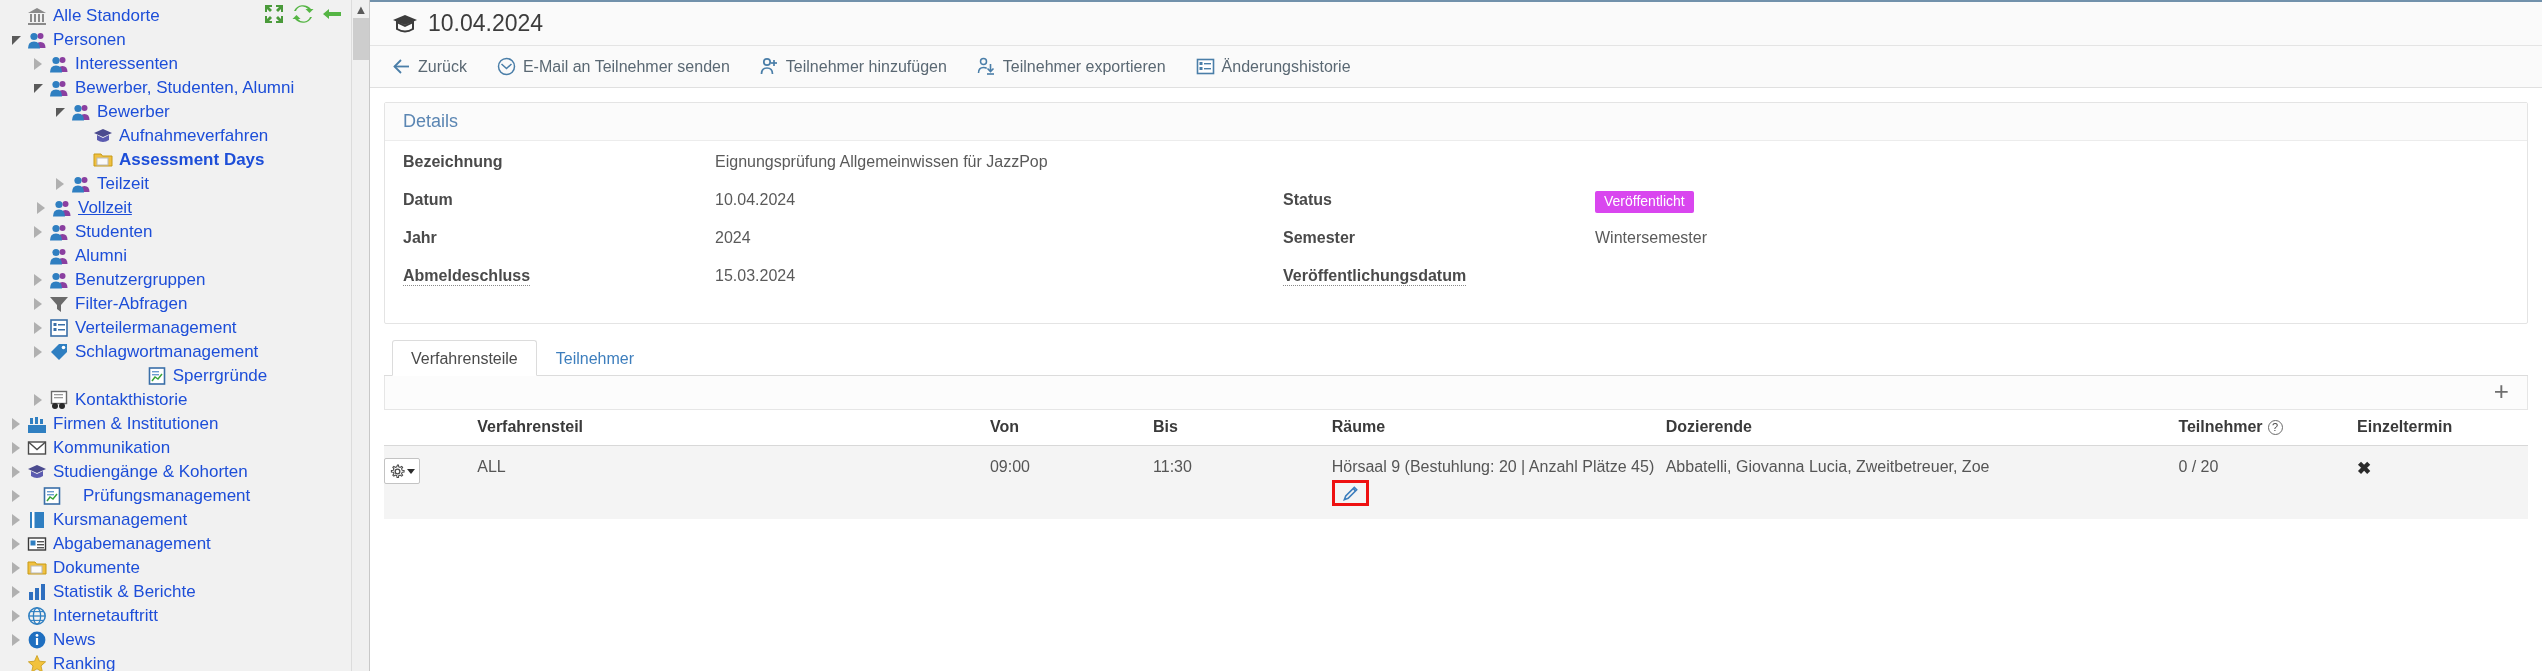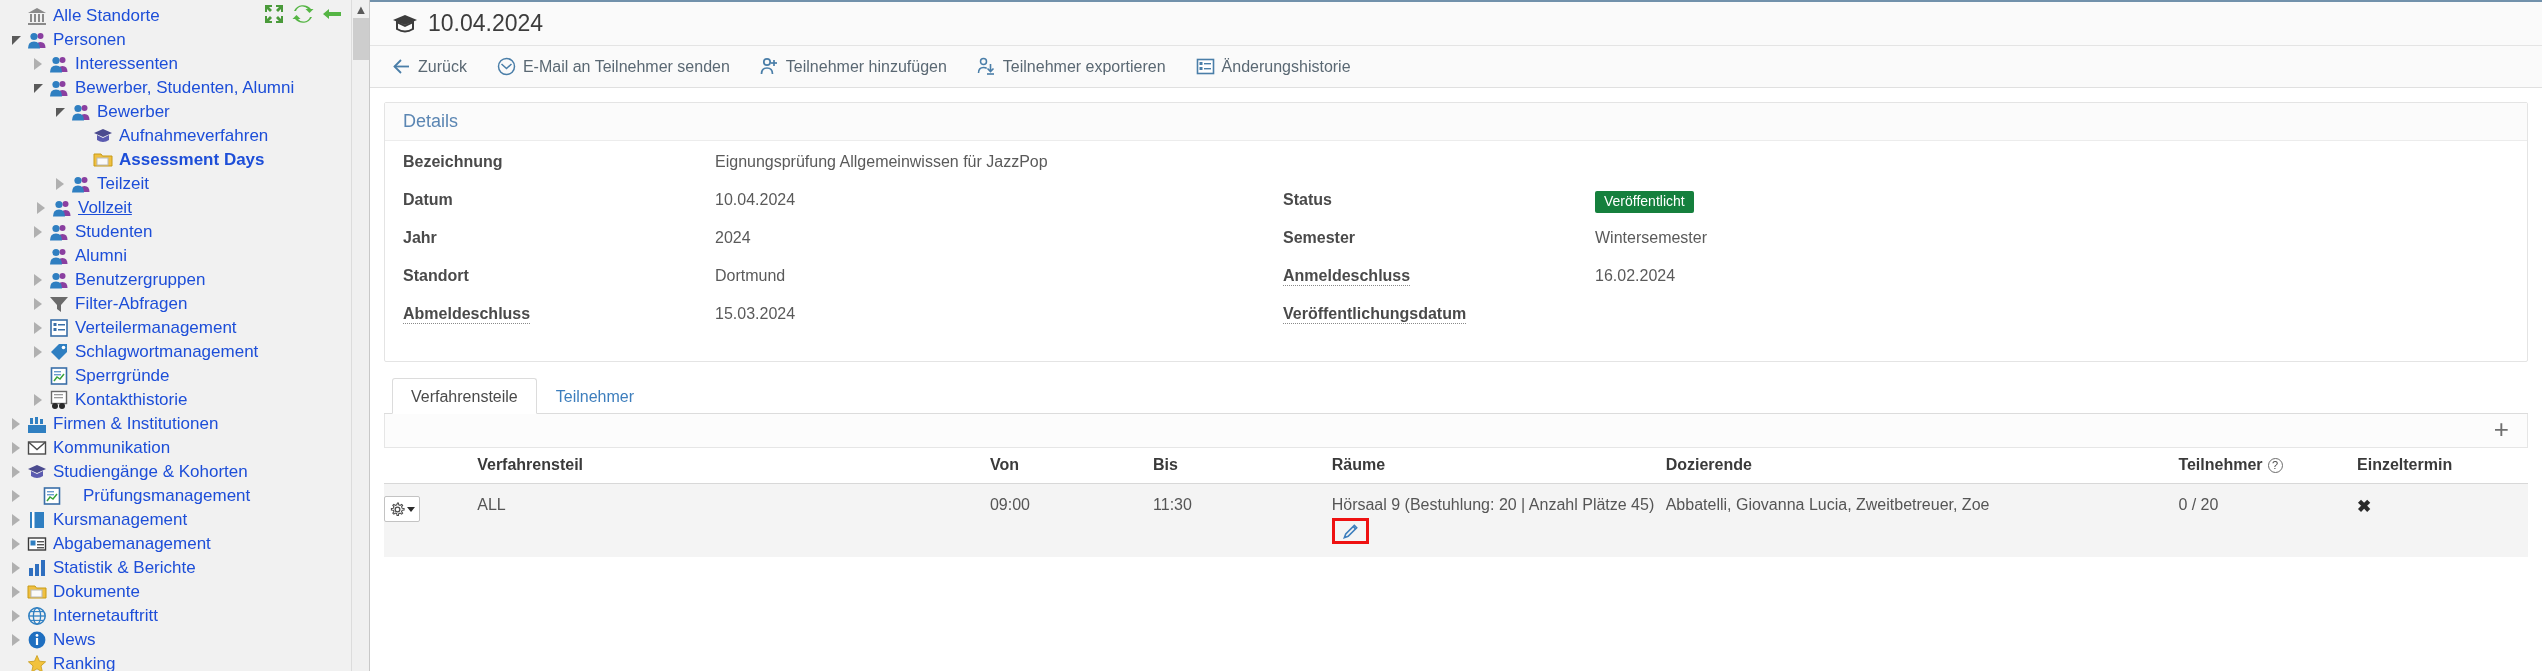--- a/index.html
+++ b/index.html
@@ -184,21 +184,21 @@
     border-bottom: 1px dotted #8a8a8a;
     padding-bottom: 1px;
   }
   .dcell-value {
     width: 550px;
     font-size: 16px;
     color: #5a5a5a;
   }
   .badge {
     display: inline-block;
-    background: #15803d;
+    background: #d946ef;
     color: #ffffff;
     font-size: 14px;
     padding: 3px 9px 4px 9px;
     border-radius: 2px;
     line-height: 1.1;
   }
 
   
   .tabs-wrap {
     margin: 16px 14px 0 14px;
@@ -524,21 +524,21 @@
         <div class="tree-row" style="padding-left: 28px;">
           <span class="twisty collapsed"></span>
           <span class="t-icon">
             <svg width="20" height="20" viewBox="0 0 20 20">
               <path d="M2 10 L10 2 L18 2 L18 10 L10 18 Z" fill="#2f7fc1"></path>
               <circle cx="14.5" cy="5.5" r="1.8" fill="#fff"></circle>
             </svg>
           </span>
           <span class="tree-label">Schlagwortmanagement</span>
         </div>
-        <div class="tree-row" style="padding-left: 28px;">
+        <div class="tree-row" style="padding-left: 28px; justify-content: center;">
           <span class="twisty none"></span>
           <span class="t-icon">
             <svg width="20" height="20" viewBox="0 0 20 20">
               <rect x="2.5" y="2" width="15" height="16" fill="#fff" stroke="#3a6fa8" stroke-width="1.6"></rect>
               <rect x="5" y="5" width="7" height="1.4" fill="#6a9ccf"></rect>
               <rect x="5" y="8" width="7" height="1.4" fill="#6a9ccf"></rect>
               <path d="M5 15 L8 11 L11 13 L15 8" stroke="#39a339" stroke-width="1.5" fill="none"></path>
             </svg>
           </span>
           <span class="tree-label">Sperrgründe</span>
@@ -618,36 +618,36 @@
               <rect x="10" y="10" width="7" height="1.4" fill="#555"></rect>
               <rect x="10" y="13" width="7" height="1.4" fill="#555"></rect>
             </svg>
           </span>
           <span class="tree-label">Abgabemanagement</span>
         </div>
         <div class="tree-row" style="padding-left: 6px;">
           <span class="twisty collapsed"></span>
           <span class="t-icon">
             <svg width="20" height="20" viewBox="0 0 20 20">
+              <path d="M1 4 L8 4 L9.5 6 L19 6 L19 16 L1 16 Z" fill="#f0c040" stroke="#c79a16" stroke-width="1"></path>
+              <rect x="4" y="8" width="11" height="7" fill="#fafafa" stroke="#b9b9b9"></rect>
+            </svg>
+          </span>
+          <span class="tree-label">Dokumente</span>
+        </div>
+        <div class="tree-row" style="padding-left: 6px;">
+          <span class="twisty collapsed"></span>
+          <span class="t-icon">
+            <svg width="20" height="20" viewBox="0 0 20 20">
               <rect x="2" y="10" width="4" height="8" fill="#2f6fbf"></rect>
               <rect x="8" y="6" width="4" height="12" fill="#2f6fbf"></rect>
               <rect x="14" y="2" width="4" height="16" fill="#2f6fbf"></rect>
             </svg>
           </span>
           <span class="tree-label">Statistik &amp; Berichte</span>
-        </div>
-        <div class="tree-row" style="padding-left: 6px;">
-          <span class="twisty collapsed"></span>
-          <span class="t-icon">
-            <svg width="20" height="20" viewBox="0 0 20 20">
-              <path d="M1 4 L8 4 L9.5 6 L19 6 L19 16 L1 16 Z" fill="#f0c040" stroke="#c79a16" stroke-width="1"></path>
-              <rect x="4" y="8" width="11" height="7" fill="#fafafa" stroke="#b9b9b9"></rect>
-            </svg>
-          </span>
-          <span class="tree-label">Dokumente</span>
         </div>
         <div class="tree-row" style="padding-left: 6px;">
           <span class="twisty collapsed"></span>
           <span class="t-icon">
             <svg width="20" height="20" viewBox="0 0 20 20">
               <circle cx="10" cy="10" r="8.2" fill="none" stroke="#2f7fc1" stroke-width="1.5"></circle>
               <ellipse cx="10" cy="10" rx="3.6" ry="8.2" fill="none" stroke="#2f7fc1" stroke-width="1.3"></ellipse>
               <line x1="2" y1="10" x2="18" y2="10" stroke="#2f7fc1" stroke-width="1.3"></line>
               <line x1="3.3" y1="5.6" x2="16.7" y2="5.6" stroke="#2f7fc1" stroke-width="1.1"></line>
               <line x1="3.3" y1="14.4" x2="16.7" y2="14.4" stroke="#2f7fc1" stroke-width="1.1"></line>
@@ -763,26 +763,20 @@
             <div class="dcell-label">Datum</div>
             <div class="dcell-value">10.04.2024</div>
             <div class="dcell-label">Status</div>
             <div class="dcell-value"><span class="badge">Veröffentlicht</span></div>
           </div>
           <div class="drow">
             <div class="dcell-label">Jahr</div>
             <div class="dcell-value">2024</div>
             <div class="dcell-label">Semester</div>
             <div class="dcell-value">Wintersemester</div>
-          </div>
-          <div class="drow">
-            <div class="dcell-label">Standort</div>
-            <div class="dcell-value">Dortmund</div>
-            <div class="dcell-label dotted"><span>Anmeldeschluss</span></div>
-            <div class="dcell-value">16.02.2024</div>
           </div>
           <div class="drow">
             <div class="dcell-label dotted"><span>Abmeldeschluss</span></div>
             <div class="dcell-value">15.03.2024</div>
             <div class="dcell-label dotted"><span>Veröffentlichungsdatum</span></div>
             <div class="dcell-value"></div>
           </div>
         </div>
     </div>
 

